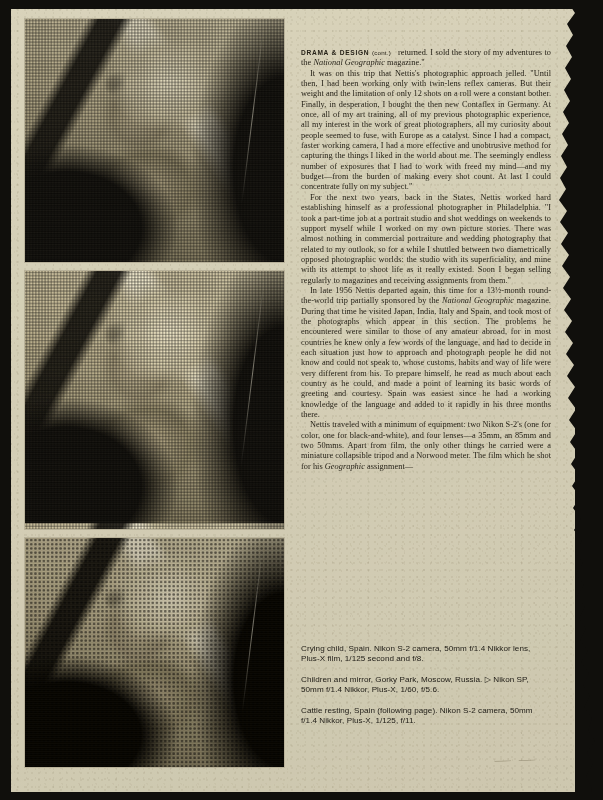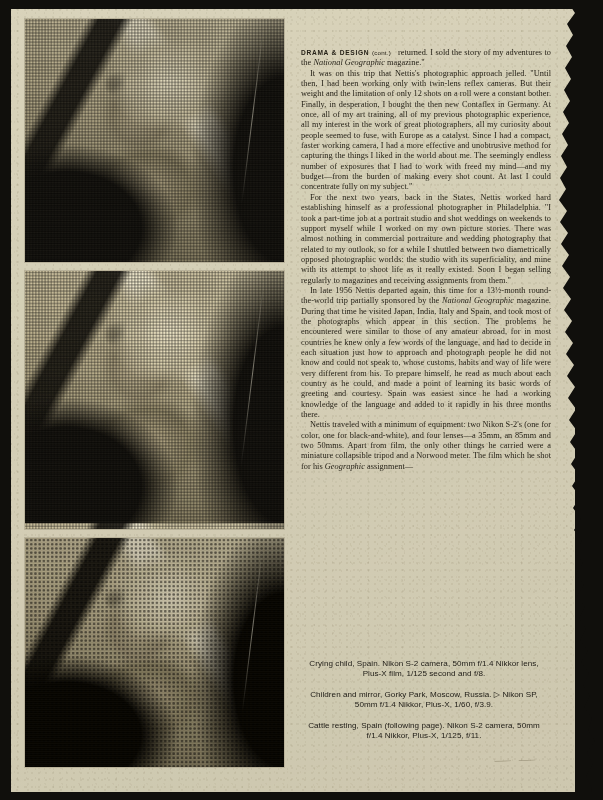--- a/index.html
+++ b/index.html
@@ -99,21 +99,21 @@
   .body-text p{margin:0;text-indent:9px;}
   .body-text p.first{text-indent:0;}
   .runhead{
     font-size:6.6px;font-weight:bold;letter-spacing:.7px;
     font-family:"Liberation Sans",sans-serif;
   }
   .runhead .cont{font-weight:normal;letter-spacing:.2px;font-size:6.2px;}
   .it{}
 
   
-  .captions{position:absolute;left:291px;top:651px;width:246px;z-index:4;text-align:center;}
+  .captions{position:absolute;left:291px;top:636px;width:246px;z-index:4;}
   .caption{
     font-family:"Liberation Sans",sans-serif;
     font-size:8.1px;line-height:10.4px;color:#23201a;
     margin-bottom:10px;letter-spacing:.05px;
   }
   .caption:last-child{margin-bottom:0;}
 
   .pencil{
     position:absolute;right:38px;bottom:26px;z-index:5;
     font-family:"Liberation Serif",serif;font-size:9px;
@@ -166,21 +166,21 @@
 
         <p><span>In late 1956 Nettis departed again, this time for a 13½-month round-the-world trip partially sponsored by the <i class="it">National <i class="it">Geographic</i></i> magazine. During that time he visited Japan, India, Italy and Spain, and took most of the photographs which appear in this section. The problems he encountered were similar to those of any amateur abroad, for in most countries he knew only a few words of the language, and had to decide in each situation just how to approach and photograph people he did not know and could not speak to, whose customs, habits and way of life were very different from his. To prepare himself, he read as much about each country as he could, and made a point of learning its basic words of greeting and courtesy. Spain was easiest since he had a working knowledge of the language and added to it rapidly in his three months there.</span></p>
 
         <p><span>Nettis traveled with a minimum of equipment: two Nikon S-2's (one for color, one for black-and-white), and four lenses—a 35mm, an 85mm and two 50mms. Apart from film, the only other things he carried were a miniature collapsible tripod and a Norwood meter. The film which he shot for his <i class="it">Geographic</i> assignment—</span></p>
 
       </div>
     </div>
 
     <div class="captions">
       <div class="caption">Crying child, Spain. Nikon S-2 camera, 50mm f/1.4 Nikkor lens, Plus-X film, 1/125 second and f/8.</div>
-      <div class="caption">Children and mirror, Gorky Park, Moscow, Russia. ▷ Nikon SP, 50mm f/1.4 Nikkor, Plus-X, 1/60, f/3.9.</div>
+      <div class="caption">Children and mirror, Gorky Park, Moscow, Russia. ▷ Nikon SP, 50mm f/1.4 Nikkor, Plus-X, 1/60, f/5.6.</div>
       <div class="caption">Cattle resting, Spain (following page). Nikon S-2 camera, 50mm f/1.4 Nikkor, Plus-X, 1/125, f/11.</div>
     </div>
 
     <div class="pencil">⸺  ⸺</div>
 
   </div>
 
   <svg class="deckle" viewBox="0 0 44 800" preserveAspectRatio="none">
     <path fill="#100f0c" d="M44,0 L44,800 L30,800
       L33,788 L27,776 L34,764 L28,752 L36,741 L29,730 L33,718 L25,707

